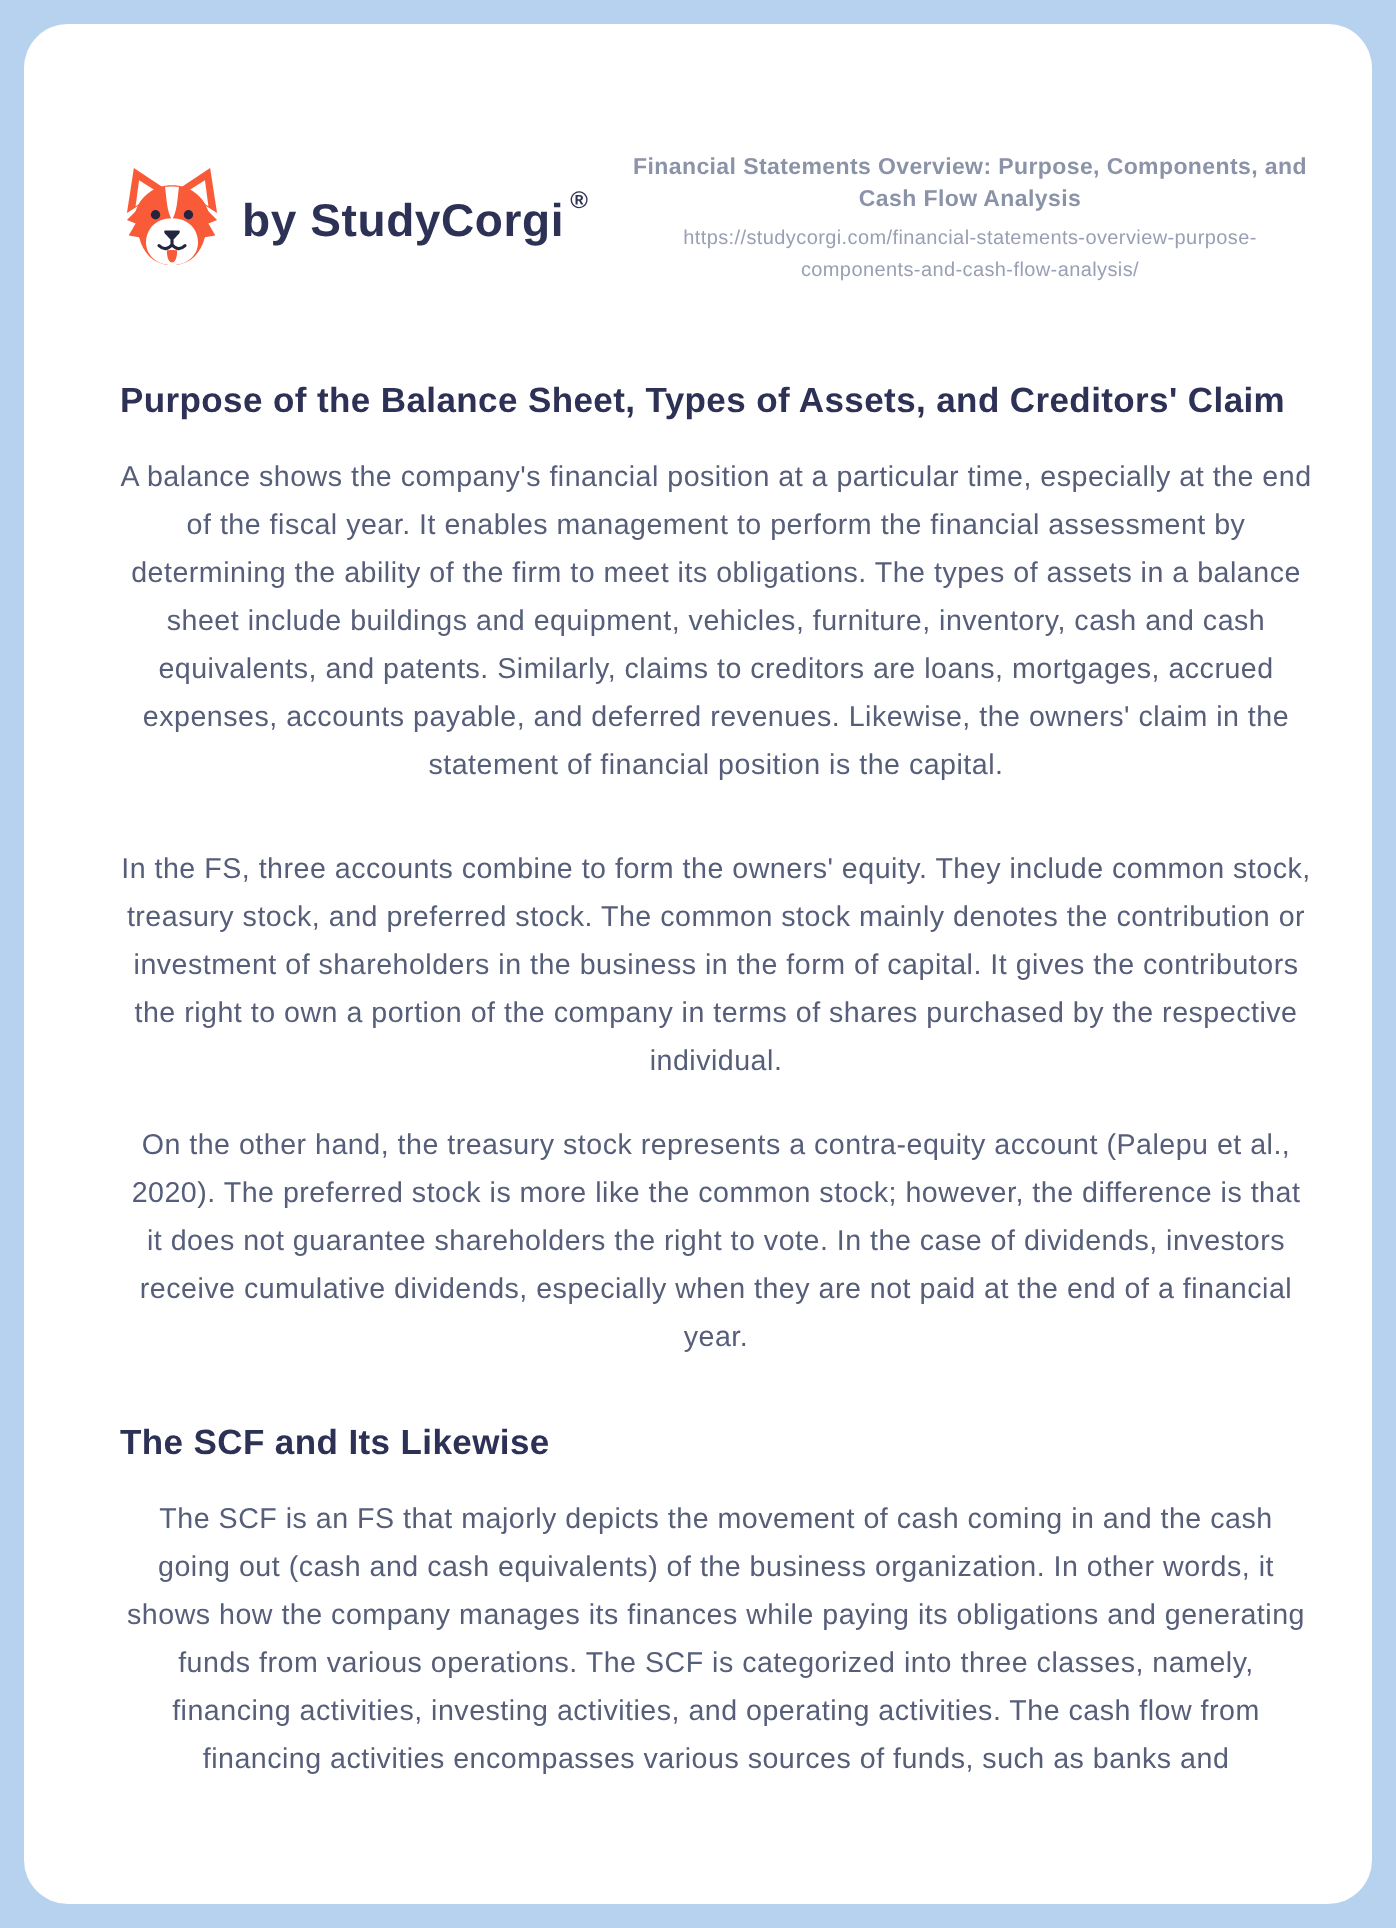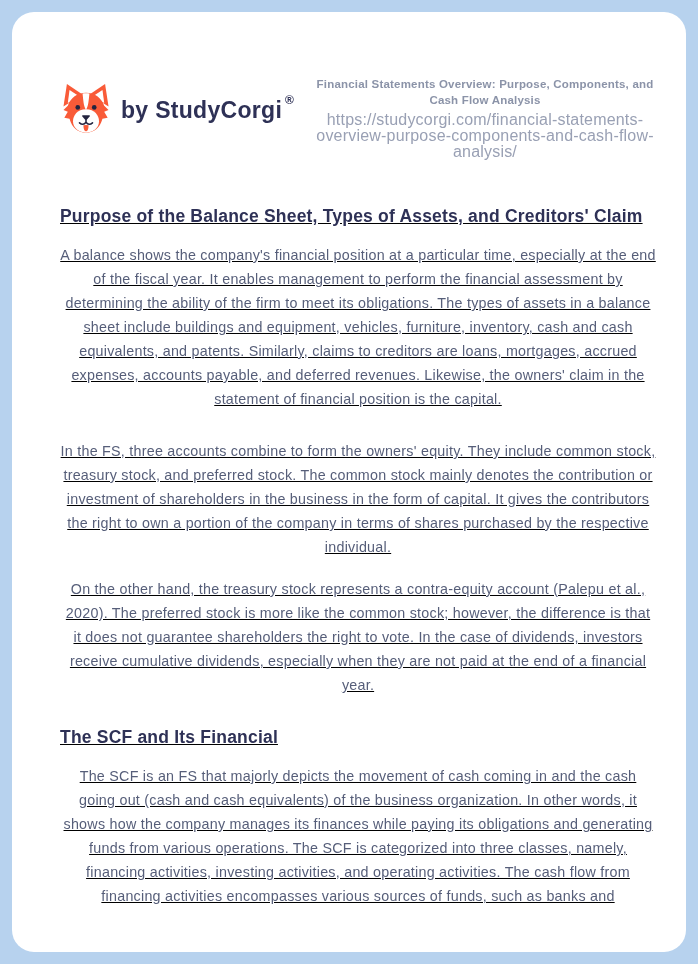--- a/index.html
+++ b/index.html
@@ -57,38 +57,38 @@
   .doc-title {
     font-size: 11.5px;
     font-weight: bold;
     color: #8b93a8;
     line-height: 16px;
     letter-spacing: 0.2px;
     margin: 0;
   }
   .doc-url {
     display: block;
-    font-size: 16px;
+    font-size: 10px;
     color: #99a0b4;
     line-height: 16px;
     letter-spacing: 0.2px;
     text-decoration: none;
     margin-top: 4px;
     word-wrap: break-word;
   }
   .article { margin-top: 44px; }
   h1.section-heading, h2.section-heading {
     font-size: 17.5px;
     font-weight: bold;
     color: #2e3156;
     line-height: 24px;
     letter-spacing: 0.2px;
     margin: 0 0 15px 0;
   }
-  .section { margin-bottom: 0; text-decoration: underline; }
+  .section { margin-bottom: 0; }
   .section + .section { margin-top: 28px; }
   .section p {
     font-size: 14.3px;
     color: #565e79;
     line-height: 24px;
     letter-spacing: 0.25px;
     margin: 0 0 18px 0;
     max-width: 596px;
     text-align: center;
   }
@@ -149,19 +149,19 @@
       <h1 class="section-heading">Purpose of the Balance Sheet, Types of Assets, and Creditors' Claim</h1>
       <p>A balance shows the company's financial position at a particular time, especially at the end of the fiscal year. It enables management to perform the financial assessment by determining the ability of the firm to meet its obligations. The types of assets in a balance sheet include buildings and equipment, vehicles, furniture, inventory, cash and cash equivalents, and patents. Similarly, claims to creditors are loans, mortgages, accrued expenses, accounts payable, and deferred revenues. Likewise, the owners' claim in the statement of financial position is the capital.</p>
     </div>
 
     <div class="section">
       <p>In the FS, three accounts combine to form the owners' equity. They include common stock, treasury stock, and preferred stock. The common stock mainly denotes the contribution or investment of shareholders in the business in the form of capital. It gives the contributors the right to own a portion of the company in terms of shares purchased by the respective individual.</p>
       <p>On the other hand, the treasury stock represents a contra-equity account (Palepu et al., 2020). The preferred stock is more like the common stock; however, the difference is that it does not guarantee shareholders the right to vote. In the case of dividends, investors receive cumulative dividends, especially when they are not paid at the end of a financial year.</p>
     </div>
 
     <div class="section">
-      <h2 class="section-heading">The SCF and Its Financial</h2>
+      <h2 class="section-heading">The SCF and Its Likewise</h2>
       <p>The SCF is an FS that majorly depicts the movement of cash coming in and the cash going out (cash and cash equivalents) of the business organization. In other words, it shows how the company manages its finances while paying its obligations and generating funds from various operations. The SCF is categorized into three classes, namely, financing activities, investing activities, and operating activities. The cash flow from financing activities encompasses various sources of funds, such as banks and</p>
     </div>
 
   </div>
 
 </div>
 
 </body></html>

